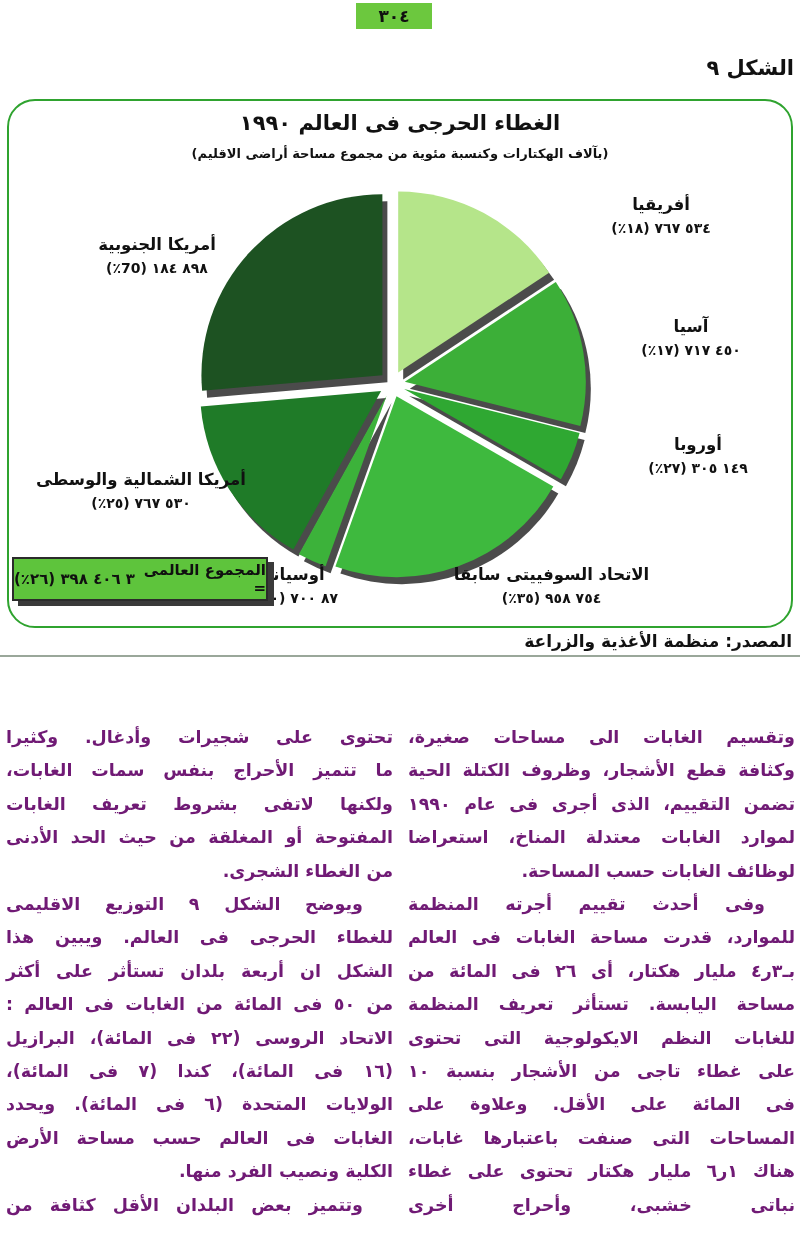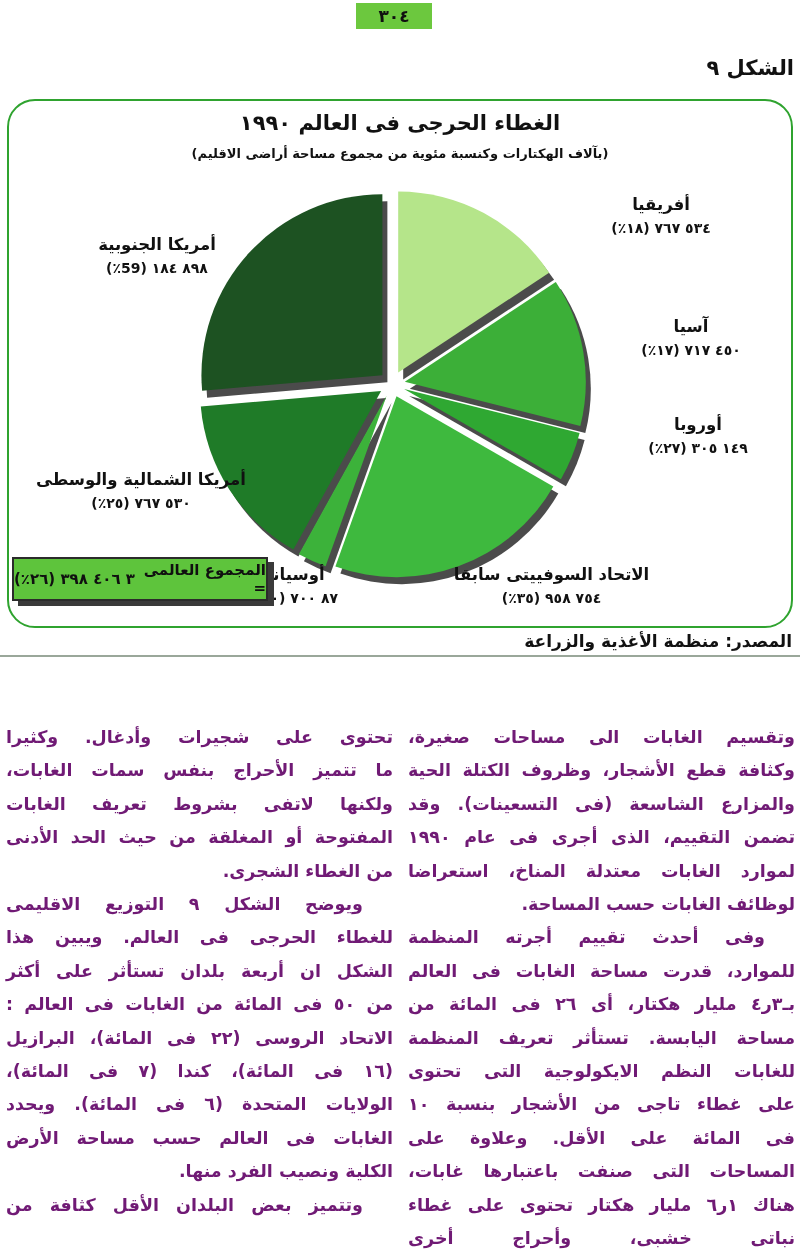--- a/index.html
+++ b/index.html
@@ -31,21 +31,21 @@
   }
   .chart-subtitle{
     position:absolute;top:45px;left:0;right:0;text-align:center;
     font-size:13px;font-weight:bold;
   }
   .plabel{position:absolute;text-align:center;line-height:1.5;}
   .pl-name{font-size:16.5px;font-weight:bold;}
   .pl-val{font-size:14px;font-weight:bold;direction:ltr;white-space:nowrap;}
   .pl-africa {left:552px;top:92px; width:200px;}
   .pl-asia   {left:592px;top:214px;width:180px;}
-  .pl-europe {left:594px;top:312px;width:190px;}
+  .pl-europe {left:594px;top:332px;width:190px;}
   .pl-ussr   {left:440px;top:462px;width:205px;}
   .pl-oceania{left:206px;top:462px;width:155px;}
   .pl-nca    {left:18px; top:367px;width:228px;}
   .pl-sa     {left:62px; top:132px;width:172px;}
   .total-box{
     position:absolute;left:3px;top:456px;width:252px;height:40px;
     display:flex;align-items:center;justify-content:center;gap:6px;
     font-size:15px;font-weight:bold;color:#101010;
     border:2px solid #2b2b2b;box-shadow:6px 5px 0 #3a3a3a;
   }
@@ -118,37 +118,36 @@
   <div class="plabel pl-oceania">
     <div class="pl-name">أوسيانيا</div>
     <div class="pl-val" dir="ltr"><span>(٪١٠)</span> <span>٨٧ ٧٠٠</span></div>
   </div>
   <div class="plabel pl-nca">
     <div class="pl-name">أمريكا الشمالية والوسطى</div>
     <div class="pl-val" dir="ltr"><span>(٪٢٥)</span> <span>٥٣٠ ٧٦٧</span></div>
   </div>
   <div class="plabel pl-sa">
     <div class="pl-name">أمريكا الجنوبية</div>
-    <div class="pl-val" dir="ltr"><span>(٪59)</span> <span>٨٩٨ ١٨٤</span></div>
+    <div class="pl-val" dir="ltr"><span>(٪70)</span> <span>٨٩٨ ١٨٤</span></div>
   </div>
 
   <div class="total-box" style="background: rgb(94, 196, 60);">
     <span class="tb-label">المجموع العالمى =</span>
     <span class="tb-val" dir="ltr"><span>(٪٢٦)</span> <span>٣ ٤٠٦ ٣٩٨</span></span>
   </div>
 </div>
 
 <div class="source-line">المصدر: منظمة الأغذية والزراعة</div>
 <div class="h-rule"></div>
 
 <div class="article">
   <div class="col" id="art-right">
       <div class="tline">وتقسيم الغابات الى مساحات صغيرة،</div>
       <div class="tline">وكثافة قطع الأشجار، وظروف الكتلة الحية</div>
-      <div class="tline">والمزارع الشاسعة (فى التسعينات). وقد</div>
       <div class="tline">تضمن التقييم، الذى أجرى فى عام ١٩٩٠</div>
       <div class="tline">لموارد الغابات معتدلة المناخ، استعراضا</div>
       <div class="tline m-end">لوظائف الغابات حسب المساحة.</div>
       <div class="tline m-ind">وفى أحدث تقييم أجرته المنظمة</div>
       <div class="tline">للموارد، قدرت مساحة الغابات فى العالم</div>
       <div class="tline">بـ٣ر٤ مليار هكتار، أى ٢٦ فى المائة من</div>
       <div class="tline">مساحة اليابسة. تستأثر تعريف المنظمة</div>
       <div class="tline">للغابات النظم الايكولوجية التى تحتوى</div>
       <div class="tline">على غطاء تاجى من الأشجار بنسبة ١٠</div>
       <div class="tline">فى المائة على الأقل. وعلاوة على</div>

